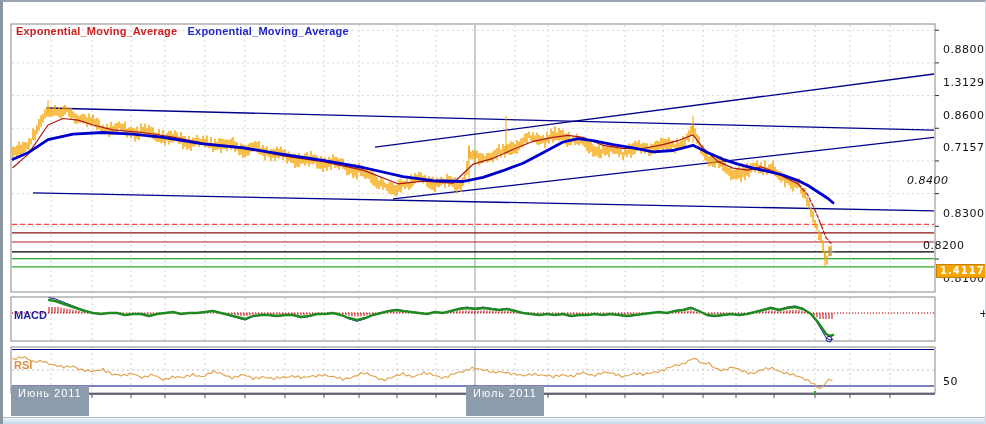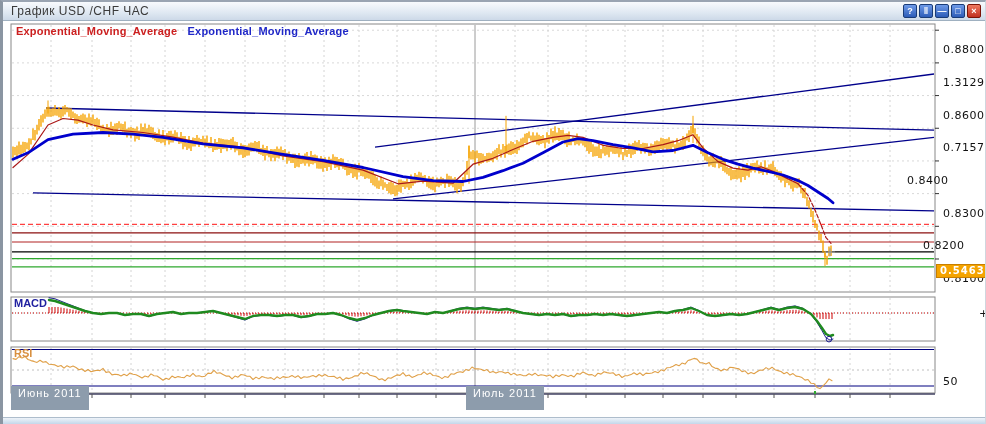--- a/index.html
+++ b/index.html
@@ -10,44 +10,34 @@
   .title{position:absolute;left:8px;top:2px;font-size:12px;color:#3a3a3a;letter-spacing:0.5px;}
   .winbtns{position:absolute;right:4px;top:2px;display:flex;gap:2px;}
   .wbtn{width:14px;height:14px;border-radius:2px;border:1px solid #1a3c78;box-sizing:border-box;
     background:linear-gradient(#6e9ae8,#2d5cb8);color:#fff;font-size:9px;line-height:12px;text-align:center;
     font-weight:bold;cursor:pointer;}
   .wbtn.close{background:linear-gradient(#ef7a62,#c03020);border-color:#7a1408;}
   .content{position:absolute;left:0;top:19px;right:0;bottom:0;background:#fff;padding-left:48px;}
   #chart-svg{position:absolute;left:0;top:0;}
   .legend{position:absolute;left:13px;top:4px;font-size:11px;font-weight:bold;letter-spacing:0.2px;}
   .legend span{margin-right:7px;}
-  .panel-label{position:absolute;font-size:11px;font-weight:bold;}
+  .panel-label{position:absolute;font-size:11px;font-weight:bold;margin-top:12px;}
   .axis-val{position:absolute;font-size:11px;color:#111;font-family:"DejaVu Sans",sans-serif;letter-spacing:0.5px;}
-  .month-box{position:absolute;background:#8d9cac;color:#fff;font-size:11px;padding:0 7px;height:24px;line-height:14px;letter-spacing:1px;}
+  .month-box{position:absolute;background:#8d9cac;color:#fff;font-size:11px;padding:0 7px;height:30px;line-height:14px;letter-spacing:1px;}
   .xlab{position:absolute;font-size:11px;color:#222;font-family:"DejaVu Sans",sans-serif;letter-spacing:1px;transform:translateX(-50%);}
   .ylab{position:absolute;font-size:11px;color:#111;font-family:"DejaVu Sans",sans-serif;letter-spacing:0.5px;transform:translateY(-50%);}
   .price-box{position:absolute;background:#f5a400;border:1px solid #c87f00;color:#fff;font-weight:bold;
     font-size:10px;font-family:"DejaVu Sans",sans-serif;padding:0 3px;height:12px;line-height:12px;letter-spacing:1px;}
   .bottom-strip{position:absolute;left:0;right:0;bottom:0;height:6px;
     background:linear-gradient(#eef3f9,#c4d7ea);border-top:1px solid #aebdcc;}
 </style>
 </head>
 <body>
 
 <div class="window">
-  <div class="titlebar">
-    <span class="title">График USD /CHF  ЧАС</span>
-    <div class="winbtns" id="winbtns">
-        <div class="wbtn">?</div>
-        <div class="wbtn">‖</div>
-        <div class="wbtn">—</div>
-        <div class="wbtn">□</div>
-        <div class="wbtn close">×</div>
-      </div>
-  </div>
   <div class="content">
     <svg id="chart-svg" width="986" height="405">
         <rect x="8" y="3" width="924" height="268" fill="#fff" stroke="#888" stroke-width="1"></rect>
         <rect x="8" y="276" width="924" height="44" fill="#fff" stroke="#888" stroke-width="1"></rect>
         <rect x="8" y="326" width="924" height="46" fill="#fff" stroke="#888" stroke-width="1"></rect>
         <line x1="9" y1="9.20975609756102" x2="931" y2="9.20975609756102" stroke="#d8d8d8" stroke-width="1" stroke-dasharray="2,3"></line>
         <line x1="932" y1="9.20975609756102" x2="936" y2="9.20975609756102" stroke="#333" stroke-width="1"></line>
         <line x1="9" y1="41.89268292682935" x2="931" y2="41.89268292682935" stroke="#d8d8d8" stroke-width="1" stroke-dasharray="2,3"></line>
         <line x1="932" y1="41.89268292682935" x2="936" y2="41.89268292682935" stroke="#333" stroke-width="1"></line>
         <line x1="9" y1="74.5756097560977" x2="931" y2="74.5756097560977" stroke="#d8d8d8" stroke-width="1" stroke-dasharray="2,3"></line>
@@ -196,21 +186,21 @@
     <div class="panel-label" id="rsi-label" style="left: 11px; top: 326px; color: rgb(216, 144, 64);">RSI</div>
     <div class="axis-val" style="left:976px;top:286px;">+0.00</div>
     <div class="axis-val" style="left:940px;top:354px;">50</div>
     <div class="month-box" id="month1" style="left:8px;top:365px;">Июнь 2011</div>
     <div class="month-box" id="month2" style="left:463px;top:365px;">Июль 2011</div>
     <div id="ylabels">
         <div class="ylab" style="left: 940px; top: 28.2098px; text-align: center;">0.8800</div>
         <div class="ylab" style="left: 940px; top: 60.8927px;">1.3129</div>
         <div class="ylab" style="left: 940px; top: 93.5756px;">0.8600</div>
         <div class="ylab" style="left: 940px; top: 126.259px;">0.7157</div>
-        <div class="ylab" style="left: 904px; top: 158.941px;">0.8400</div>
+        <div class="ylab" style="left: 904px; top: 158.941px; font-style: italic;">0.8400</div>
         <div class="ylab" style="left: 940px; top: 191.624px;">0.8300</div>
         <div class="ylab" style="left: 920px; top: 224.307px;">0.8200</div>
         <div class="ylab" style="left: 940px; top: 256.99px;">0.8100</div>
       </div>
     <div id="xlabels">
         <div class="xlab" style="left: 48px; top: 400px;">16</div>
         <div class="xlab" style="left: 89px; top: 400px;">17</div>
         <div class="xlab" style="left: 128px; top: 400px;">20</div>
         <div class="xlab" style="left: 162px; top: 400px;">21</div>
         <div class="xlab" style="left: 202px; top: 400px;">22</div>
@@ -227,17 +217,17 @@
         <div class="xlab" style="left: 622px; top: 400px;">7</div>
         <div class="xlab" style="left: 660px; top: 400px;">8</div>
         <div class="xlab" style="left: 700px; top: 400px;">11</div>
         <div class="xlab" style="left: 733px; top: 400px;">12</div>
         <div class="xlab" style="left: 771px; top: 400px;">13</div>
         <div class="xlab" style="left: 812px; top: 400px;">14</div>
         <div class="xlab" style="left: 847px; top: 400px;">15</div>
         <div class="xlab" style="left: 887px; top: 400px;">16</div>
       </div>
     <div class="price-box" id="price-box" style="left: 933px; top: 243.127px;">
-      <span>0.5463</span>
+      <span>1.4117</span>
     </div>
   </div>
   <div class="bottom-strip"></div>
 </div>
 
 </body></html>

